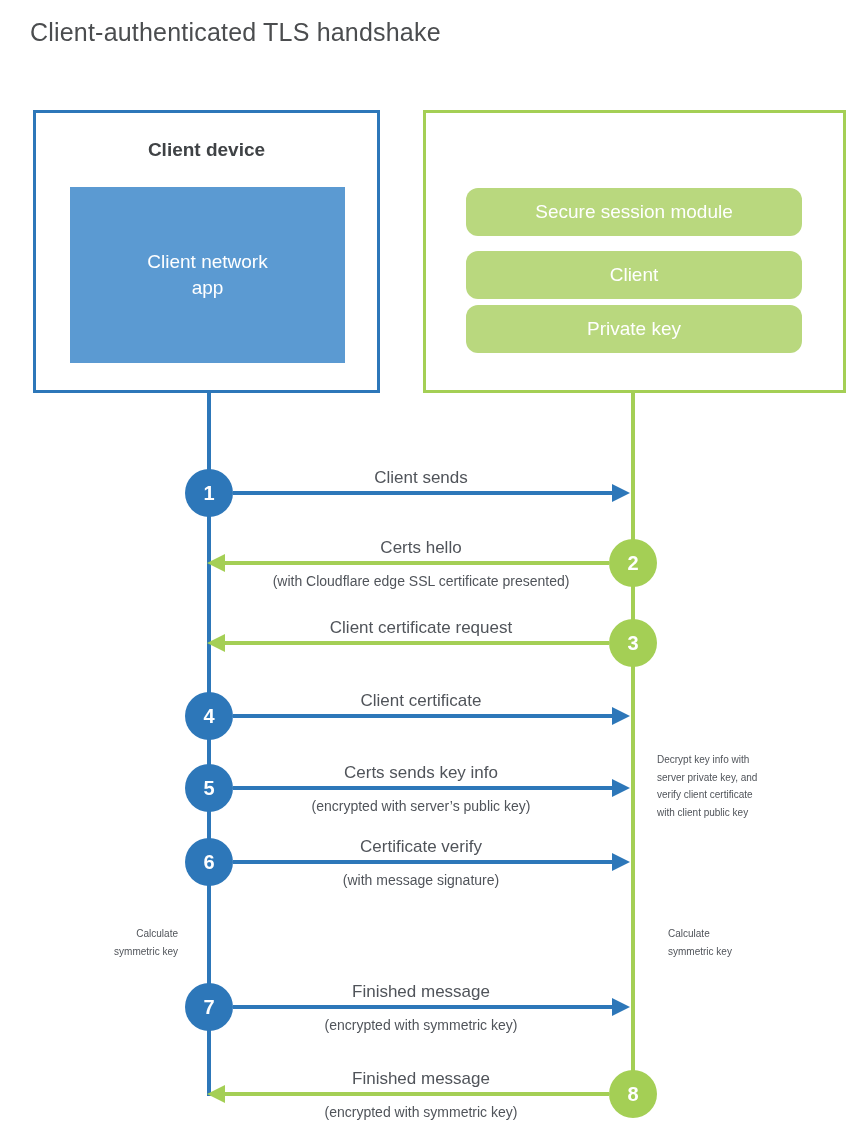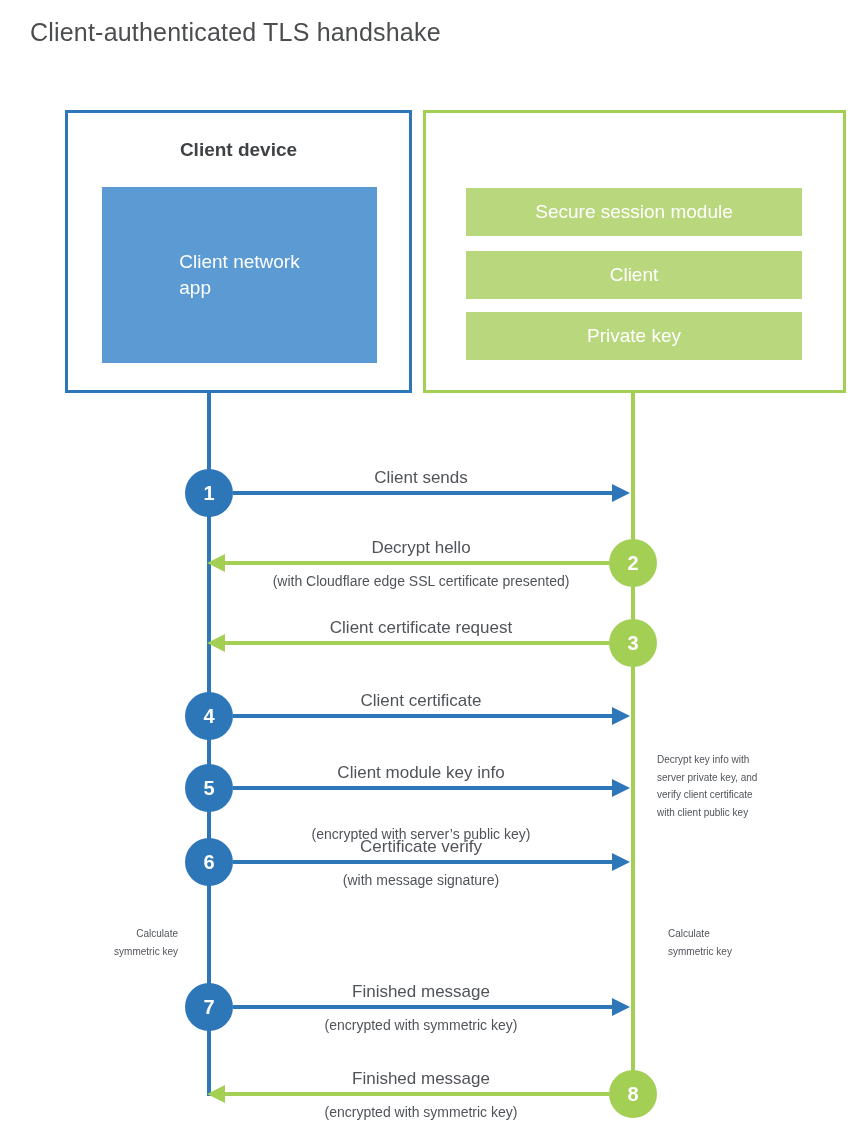--- a/index.html
+++ b/index.html
@@ -6,34 +6,34 @@
   .canvas{
     position:relative;width:865px;height:1146px;background:#ffffff;
     font-family:"Liberation Sans",sans-serif;overflow:hidden;
   }
   .title{
     position:absolute;left:30px;top:18px;margin:0;
     font-size:25px;font-weight:300;color:#4b4d4f;letter-spacing:.2px;
   }
   
   .box{position:absolute;top:110px;background:#fff;border:3px solid;}
-  .client-box{left:33px;width:341px;height:277px;border-color:#2d77b9;margin-left:32px;}
+  .client-box{left:33px;width:341px;height:277px;border-color:#2d77b9;}
   .server-box{left:423px;width:417px;height:277px;border-color:#a4cf55;}
   .box-title{
     position:absolute;left:0;right:0;top:26px;text-align:center;
     font-size:19px;font-weight:bold;color:#3f4245;
   }
   .app-box{
     position:absolute;left:34px;top:74px;width:275px;height:176px;
     background:#5b9ad2;display:flex;align-items:center;justify-content:center;
-    color:#fff;font-size:19px;text-align:left;white-space:pre-line;line-height:26px;
+    color:#fff;font-size:19px;text-align:center;white-space:pre-line;line-height:26px;
   }
   .bar{
     position:absolute;left:40px;width:336px;height:48px;background:#b9d87e;
-    color:#fff;font-size:19px;text-align:center;line-height:48px;
+    color:#fff;font-size:19px;text-align:center;line-height:48px;border-radius:12px;
   }
   
   .vline{position:absolute;width:4px;top:393px;height:703px;}
   .blue-line{left:207px;background:#2d77b9;}
   .green-line{left:631px;background:#a4cf55;}
   
   .circle{
     position:absolute;width:48px;height:48px;border-radius:50%;
     color:#fff;font-size:20px;font-weight:bold;text-align:center;line-height:48px;
   }
@@ -66,35 +66,35 @@
 
   <div class="box client-box">
     <div class="box-title">Client device</div>
     <div class="app-box">Client network
 app</div>
   </div>
 
   <div class="box server-box">
     <div class="bar" style="top:75px">Secure session module</div>
     <div class="bar" style="top:138px">Client</div>
-    <div class="bar" style="top:199px">Private key</div>
+    <div class="bar" style="top:192px">Private key</div>
   </div>
 
   <div class="vline blue-line"></div>
   <div class="vline green-line"></div>
 
   <div>
     <div class="lbl" style="top:466px">Client sends</div>
     <div class="abar blue" style="top:491px"></div>
     <div class="head right" style="top:484px"></div>
     <div class="circle blue" style="top:469px">1</div>
   </div>
 
   <div>
-    <div class="lbl" style="top:536px">Decrypt hello</div>
+    <div class="lbl" style="top:536px">Certs hello</div>
     <div class="abar green" style="top:561px"></div>
     <div class="head left" style="top:554px"></div>
     <div class="sub" style="top:572px">(with Cloudflare edge SSL certificate presented)</div>
     <div class="circle green" style="top:539px">2</div>
   </div>
 
   <div>
     <div class="lbl" style="top:616px">Client certificate request</div>
     <div class="abar green" style="top:641px"></div>
     <div class="head left" style="top:634px"></div>
@@ -102,24 +102,24 @@
   </div>
 
   <div>
     <div class="lbl" style="top:689px">Client certificate</div>
     <div class="abar blue" style="top:714px"></div>
     <div class="head right" style="top:707px"></div>
     <div class="circle blue" style="top:692px">4</div>
   </div>
 
   <div>
-    <div class="lbl" style="top:761px">Client module key info</div>
+    <div class="lbl" style="top:761px">Certs sends key info</div>
     <div class="abar blue" style="top:786px"></div>
     <div class="head right" style="top:779px"></div>
-    <div class="sub" style="top:825px">(encrypted with server’s public key)</div>
+    <div class="sub" style="top:797px">(encrypted with server’s public key)</div>
     <div class="circle blue" style="top:764px">5</div>
   </div>
 
   <div>
     <div class="lbl" style="top:835px">Certificate verify</div>
     <div class="abar blue" style="top:860px"></div>
     <div class="head right" style="top:853px"></div>
     <div class="sub" style="top:871px">(with message signature)</div>
     <div class="circle blue" style="top:838px">6</div>
   </div>

